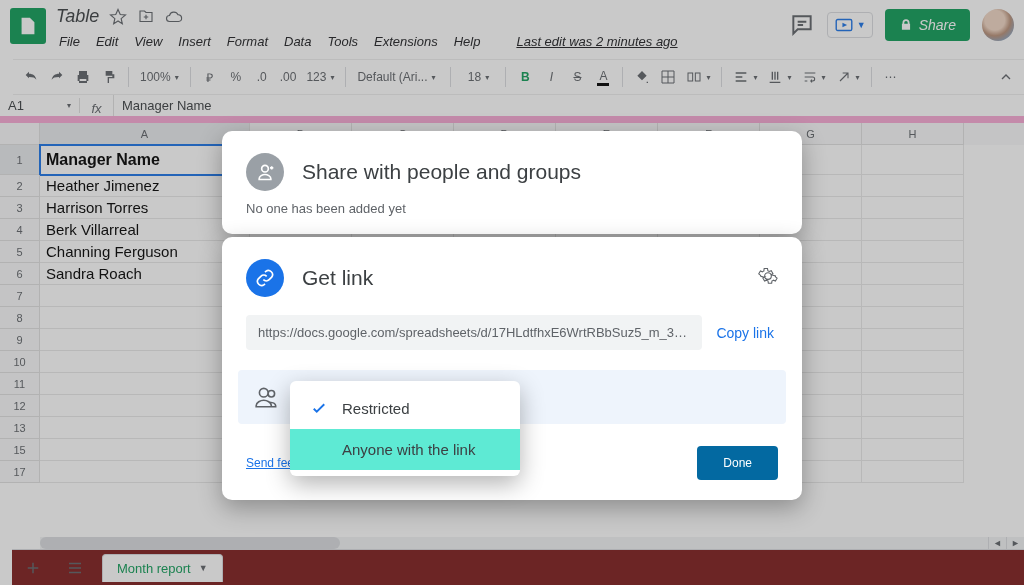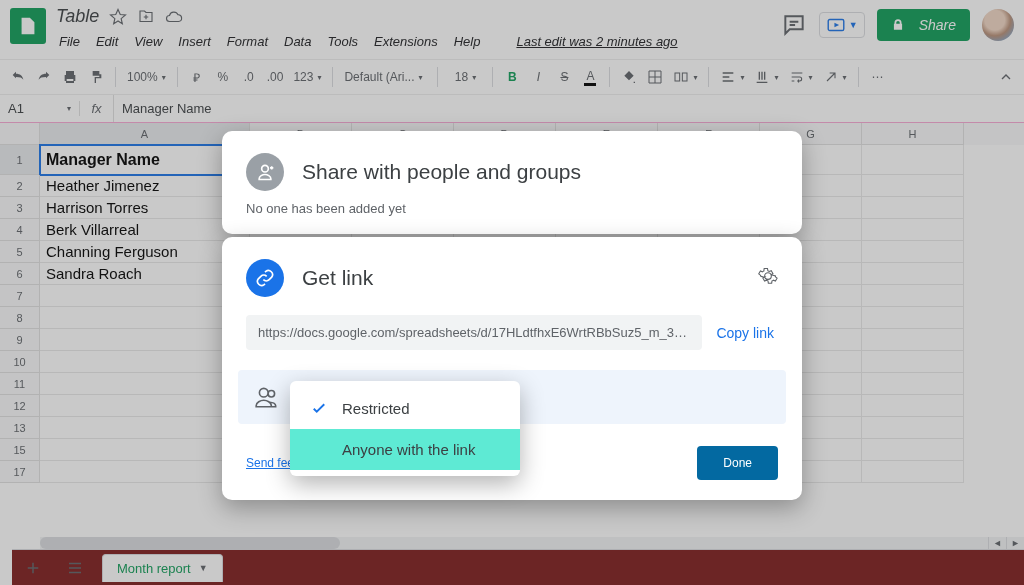--- a/index.html
+++ b/index.html
@@ -12,34 +12,34 @@
   .logo svg { width:22px;height:22px;fill:#fff;}
   .doc-area { flex:1; }
   .doc-row { display:flex; align-items:center; gap:10px; padding-left:4px;}
   .doc-title { font-size:18px; color:#3c4043; }
   .tb-icn { width:18px; height:18px; color:#5f6368; fill:#5f6368; display:inline-flex;align-items:center;justify-content:center;}
   .menubar { display:flex; gap:2px; padding-top:4px; }
   .menubar span { padding:3px 7px; color:#202124; font-size:13px; border-radius:3px; cursor:pointer;}
   .last-edit { color:#5f6368; text-decoration:underline; margin-left:20px;}
   .titlebar-right { display:flex; align-items:center; gap:12px; margin-top:3px;}
   .present-btn { border:1px solid #dadce0; border-radius:4px; padding:5px 6px; display:flex;align-items:center;gap:3px;color:#1a73e8;}
-  .share-btn { background:#0f9d58; color:#fff; border-radius:4px; padding:8px 14px; font-weight:500; display:flex;align-items:center;gap:14px; font-size:14px;}
+  .share-btn { background:#0f9d58; color:#fff; border-radius:4px; padding:8px 14px; font-weight:500; display:flex;align-items:center;gap:6px; font-size:14px;}
   .avatar { width:32px;height:32px;border-radius:50%; background:radial-gradient(circle at 40% 35%, #f0d6c4 35%, #b89078 55%, #8aa2bf 80%);}
 
   
-  .toolbar { height:36px; border-top:1px solid #eee; border-bottom:1px solid #eee; display:flex;align-items:center; padding:0 6px; gap:2px; margin-top:3px;}
+  .toolbar { height:36px; border-top:1px solid #eee; border-bottom:1px solid #eee; display:flex;align-items:center; padding:0 6px; gap:2px; margin-top:3px;margin-left:13px;}
   .toolbar .sep { width:1px;height:20px;background:#dadce0;margin:0 5px;}
   .toolbar .btn { min-width:24px;height:26px;padding:0 4px;display:flex;align-items:center;justify-content:center;color:#5f6368;border-radius:3px;font-size:12px;}
   .toolbar .drop::after{content:"▾"; font-size:8px; margin-left:4px; color:#5f6368;}
   .toolbar .bold{font-weight:bold;color:#0f9d58;}
   .toolbar svg{width:16px;height:16px;fill:#5f6368;}
   .toolbar .chevup { margin-left:auto; }
 
   
-  .formulabar { display:flex;align-items:center;height:28px;border-bottom:1px solid #f9a8d4;}
+  .formulabar { display:flex;align-items:center;height:28px;border-bottom:7px solid #f9a8d4;}
   .namebox { width:80px; border-right:1px solid #e0e0e0;padding:0 8px;font-size:13px;color:#3c4043;display:flex;align-items:center;}
   .namebox::after{content:"▾"; font-size:8px; margin-left:auto;color:#5f6368;}
   .fx { width:34px;text-align:center;font-style:italic;color:#5f6368;border-right:1px solid #e0e0e0;height:100%;line-height:28px;}
   .formula-input{flex:1;padding:0 8px;font-size:13px;color:#3c4043;}
 
   
   .grid { position:relative; }
   .colhdr { display:flex; height:22px; background:#f8f9fa; color:#5f6368; font-size:11px;}
   .rowhdr-spacer{width:40px;border-right:1px solid #e0e0e0;border-bottom:1px solid #e0e0e0;}
   .col { flex:0 0 102px; border-right:1px solid #e0e0e0;border-bottom:1px solid #e0e0e0; text-align:center;line-height:22px;}

